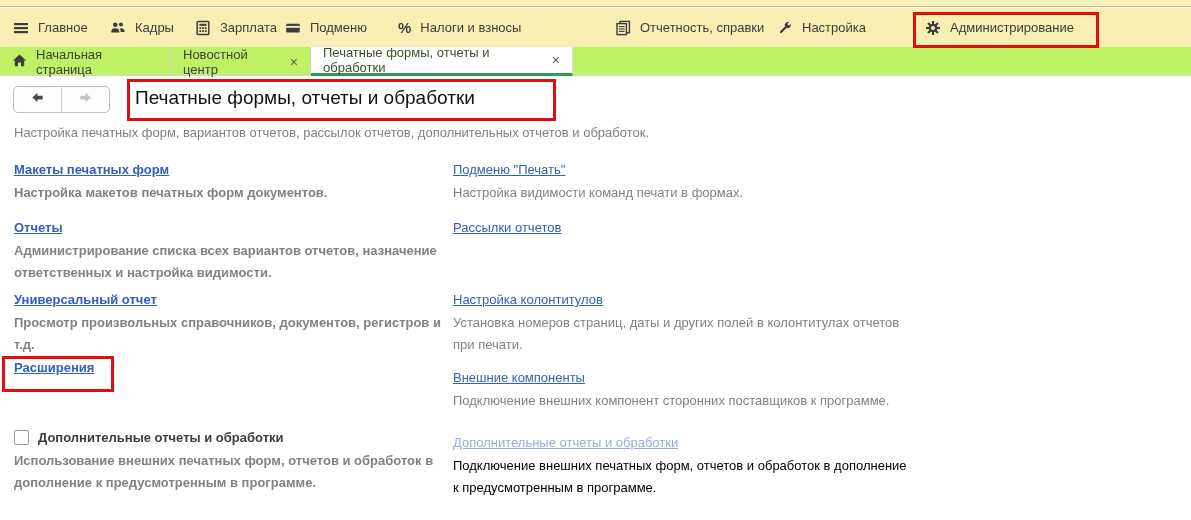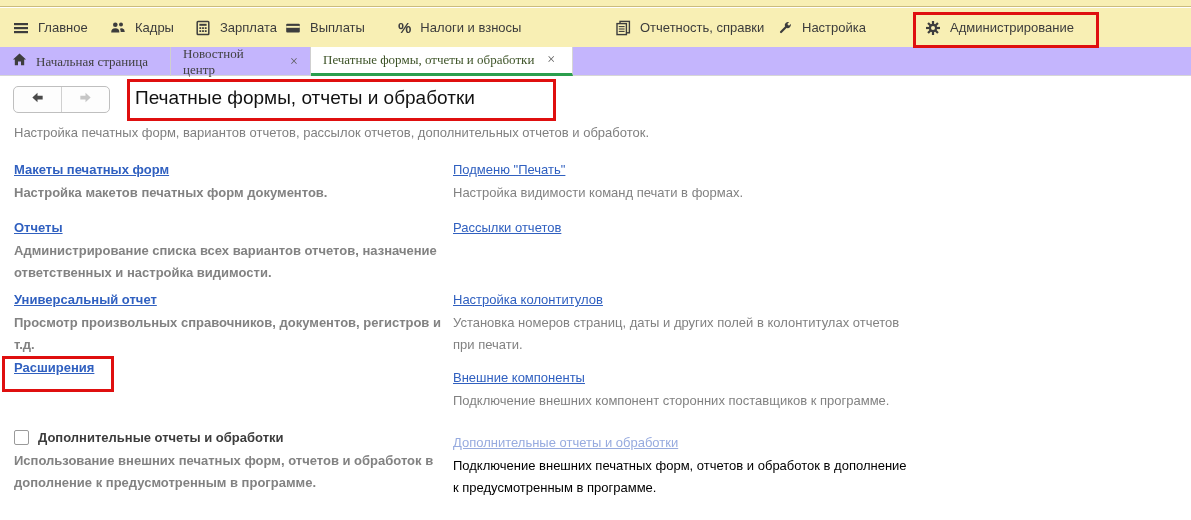--- a/index.html
+++ b/index.html
@@ -15,21 +15,21 @@
   .menubar { position:absolute; left:0; top:8px; width:1191px; height:55px;
              background:#f8efb4; border-bottom:1px solid #e6dca2; }
   .menu-item { position:absolute; top:0; height:39px; display:flex; align-items:center;
                gap:9px; cursor:pointer; }
   .menu-item svg { width:16px; height:16px; display:block; }
   .menu-label { font-size:13px; color:#3c3c3c; white-space:nowrap; }
   .pct { font-size:15px; font-weight:bold; color:#3d3d3d; }
 
   
   .tabbar { position:absolute; left:0; top:47px; width:1191px; height:29px;
-            background:#c4b5fd; border-bottom:1px solid #d6d6d6;font-family:Liberation Serif, serif; }
+            background:#bef264; border-bottom:1px solid #d6d6d6; }
   .tab { position:absolute; top:0; height:29px; display:flex; align-items:center;
          gap:9px; font-size:13px; color:#3f3f3f; padding:0 12px; cursor:pointer;
          border-right:1px solid #cfcfcf; }
   .tab svg { width:15px; height:15px; }
   .tab.active { background:#fff; border-bottom:3px solid #2b9e4d; color:#3c5226; border-right:1px solid #d6d6d6;}
   .tab-close { font-size:14px; color:#5a5a5a; margin-left:4px; cursor:pointer; line-height:1; }
 
   
   .navgroup { position:absolute; left:13px; top:86px; width:97px; height:27px;
               background:#fdfdfd; border:1px solid #bfbfbf; border-radius:5px;
@@ -107,21 +107,21 @@
         </span>
       <span class="menu-label">Кадры</span>
     </div>
     <div class="menu-item" style="left:285px">
       <span>
           <svg viewBox="0 0 16 16">
             <rect x="1.2" y="3.8" width="13.6" height="8.8" rx="1" fill="#3d3d3d"></rect>
             <rect x="1.2" y="5.9" width="13.6" height="1.9" fill="#f8efb4"></rect>
           </svg>
         </span>
-      <span class="menu-label">Выплаты</span>
+      <span class="menu-label">Подменю</span>
     </div>
     <div class="menu-item" style="left:398px">
       <span class="pct">%</span>
       <span class="menu-label">Налоги и взносы</span>
     </div>
     <div class="menu-item" style="left:615px">
       <span>
           <svg viewBox="0 0 16 16">
             <rect x="5" y="1.4" width="9.4" height="11.4" fill="#f8efb4" stroke="#3d3d3d" stroke-width="1.4"></rect>
             <rect x="2" y="3.6" width="9.4" height="11" fill="#f8efb4" stroke="#3d3d3d" stroke-width="1.4"></rect>

